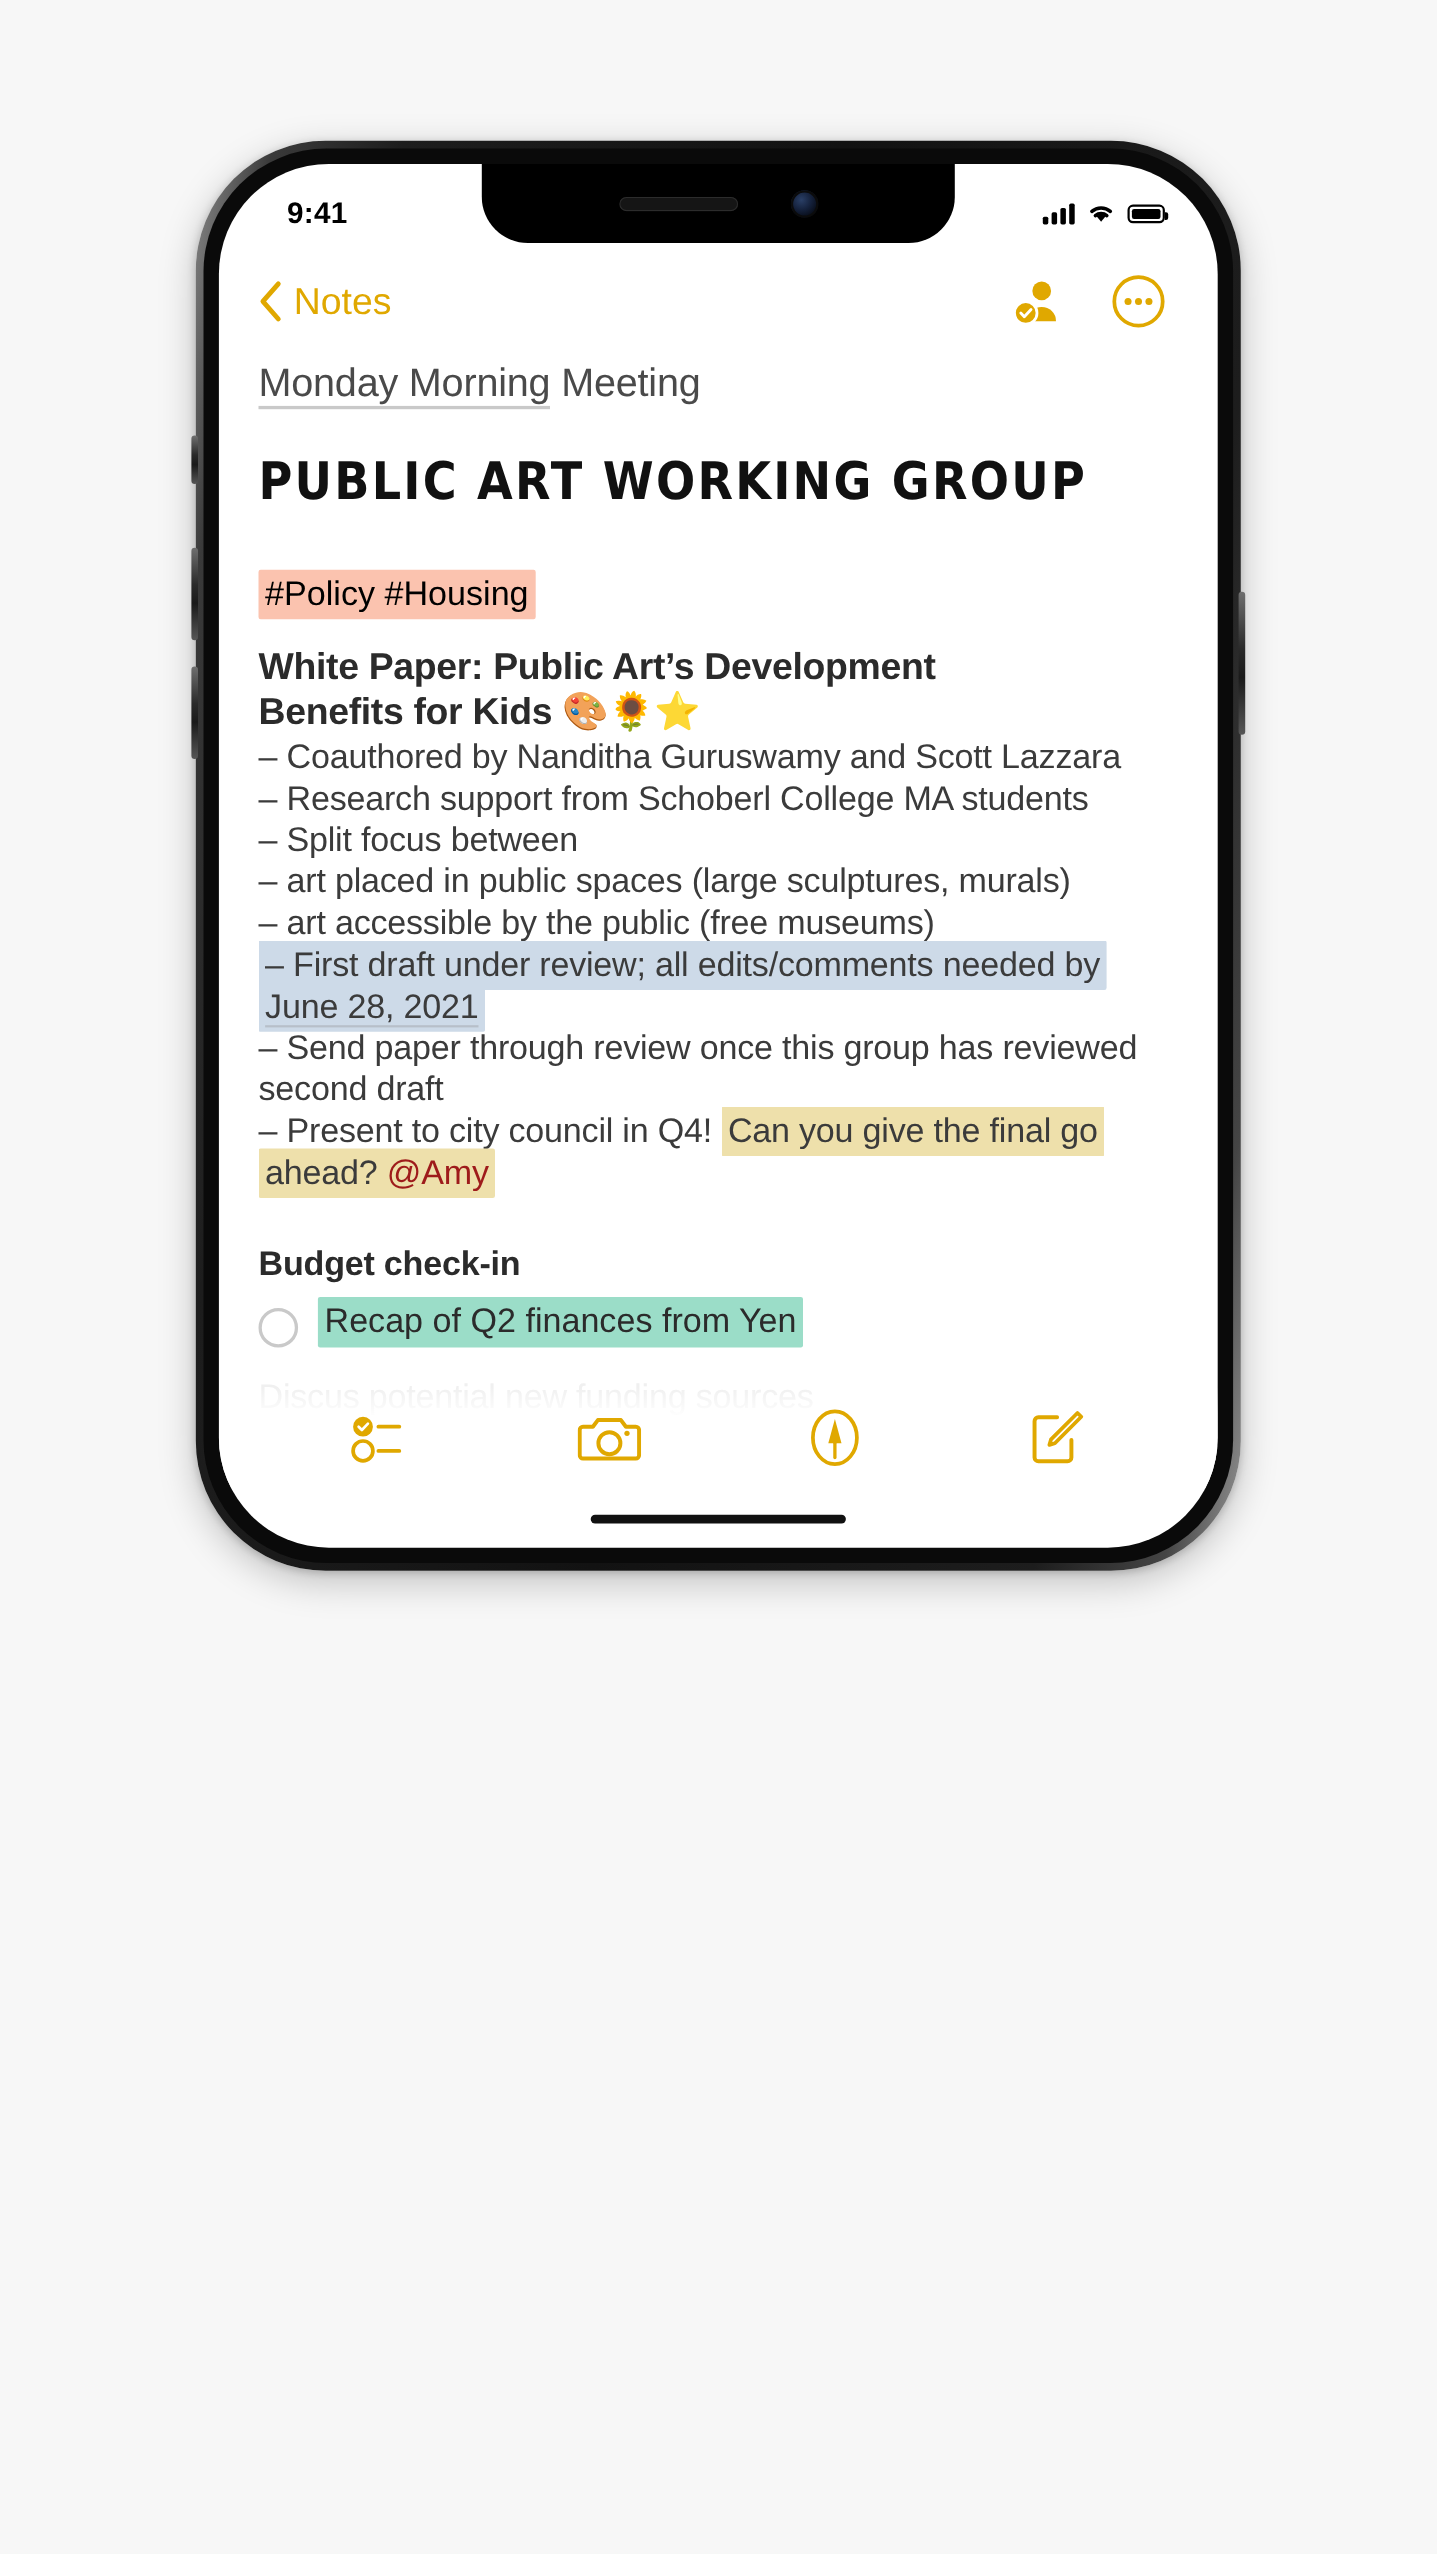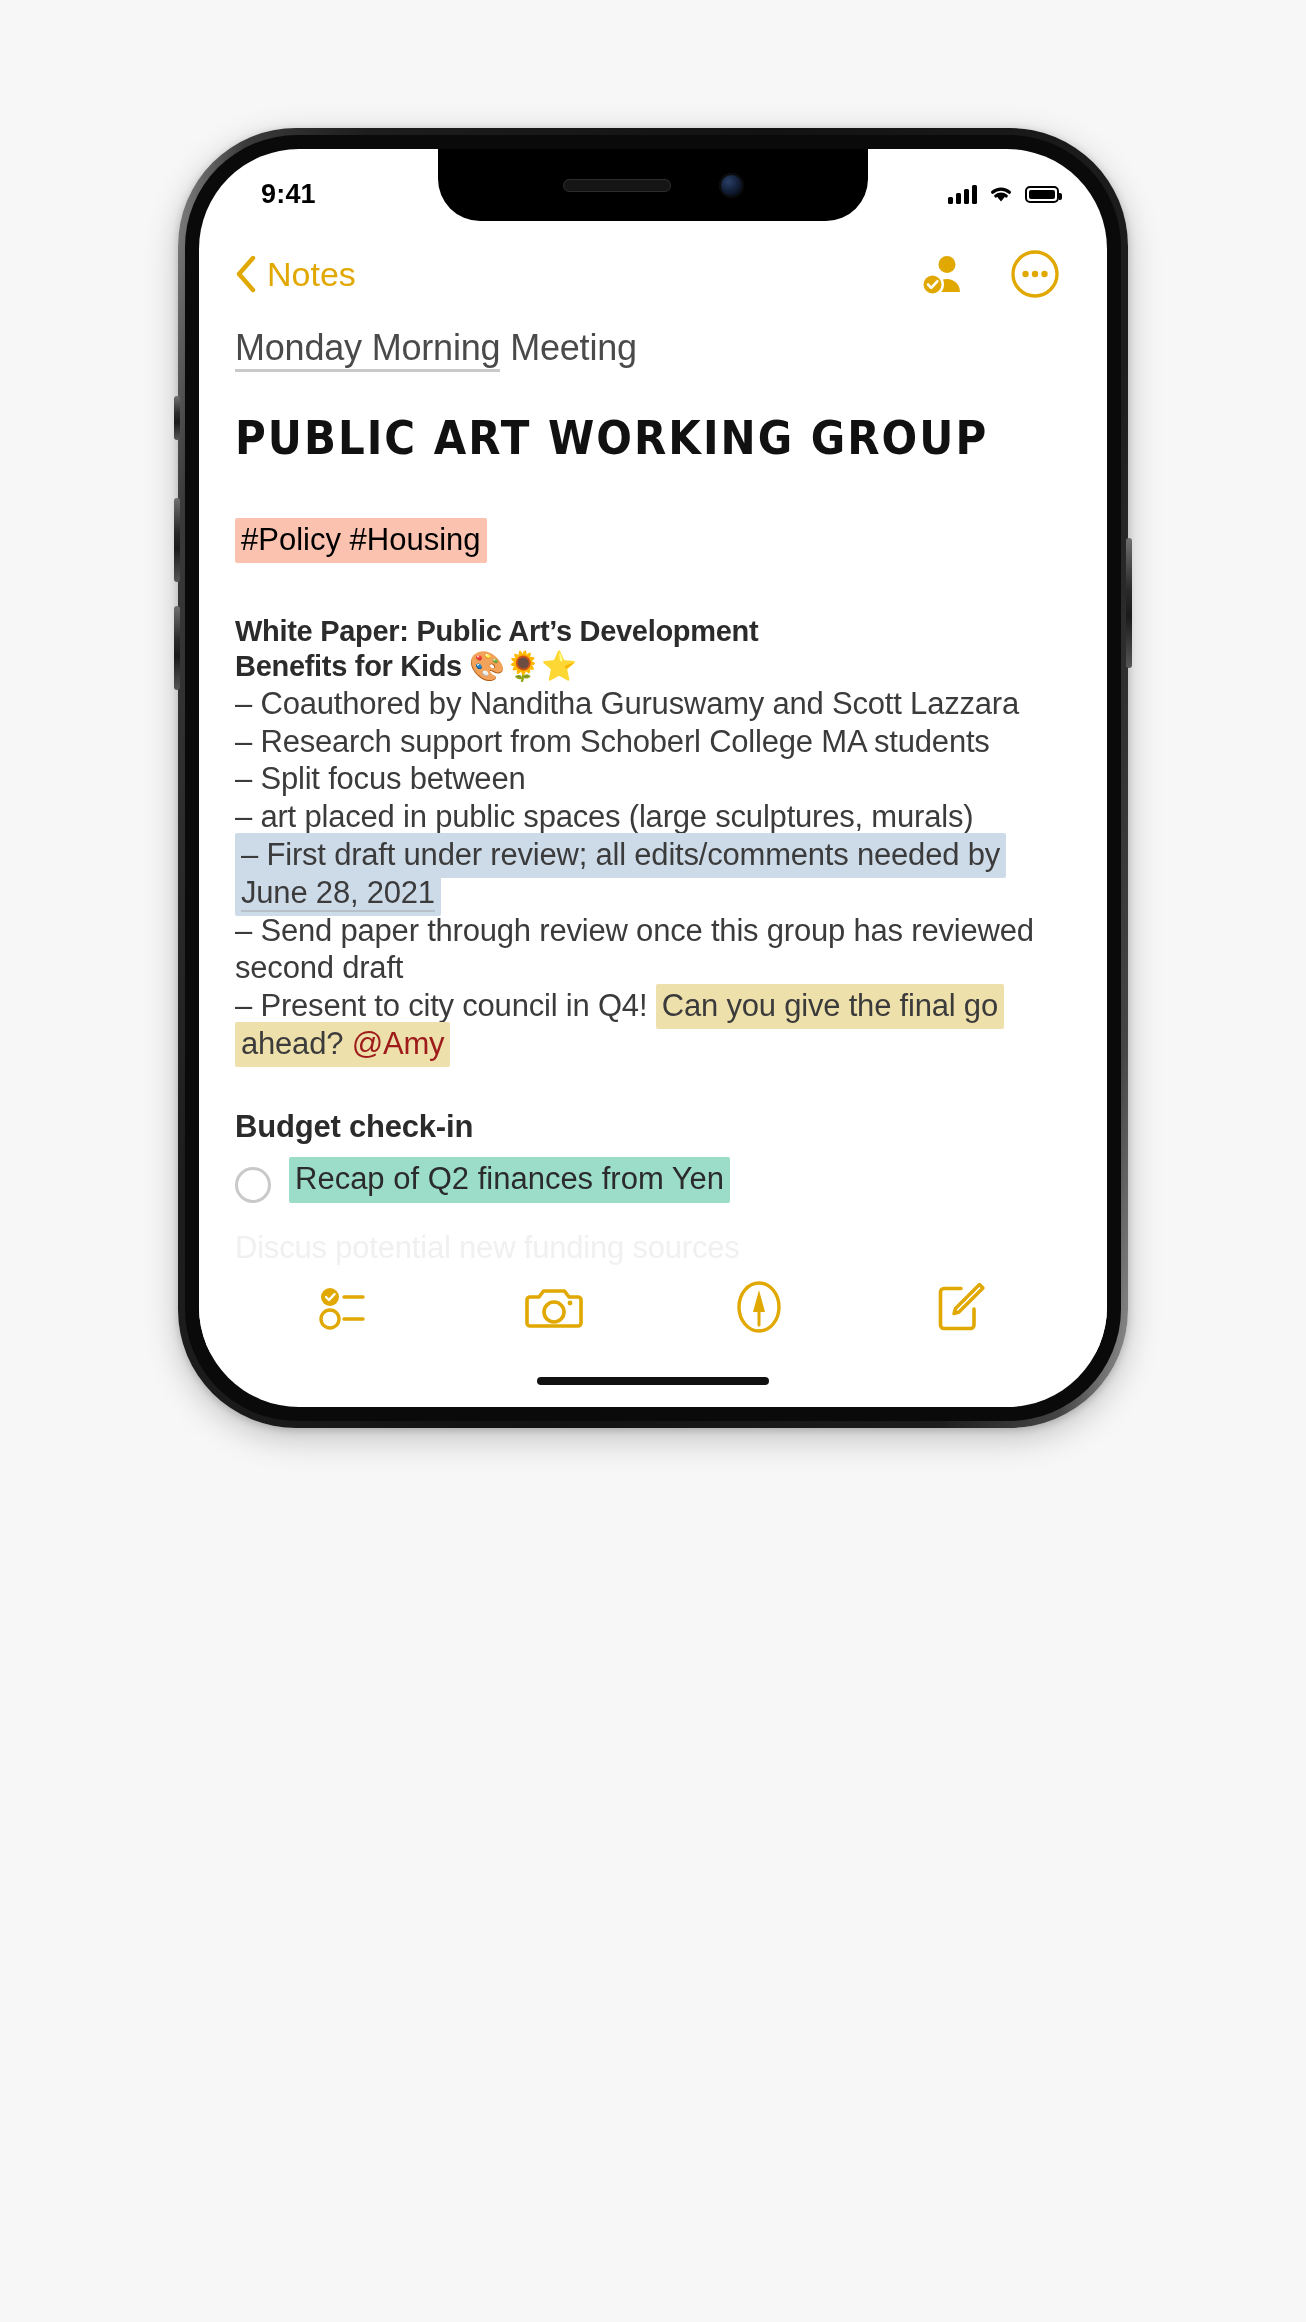--- a/index.html
+++ b/index.html
@@ -176,24 +176,24 @@
   .tags-line { margin-top: 60px; }
   .hl {
     padding: 4px 6px 6px;
     border-radius: 2px;
     box-decoration-break: clone;
     -webkit-box-decoration-break: clone;
   }
   .tags-line .hl { font-size: 31px; color: #000000; }
 
   .heading-bold {
-    font-size: 29px;
+    font-size: 34px;
     font-weight: 700;
     color: #2b2b2b;
-    margin-top: 56px;
+    margin-top: 28px;
     line-height: 1.22;
     letter-spacing: -.3px;
   }
   .emoji { font-family: "DejaVu Sans", sans-serif; }
 
   .para {
     font-size: 31px;
     color: #3b3b3b;
     line-height: 1.22;
     letter-spacing: -.2px;
@@ -322,20 +322,21 @@
 
           <div class="heading-bold">
             <span>White Paper: Public Art’s Development</span><br>
             <span>Benefits for Kids </span><span class="emoji">🎨🌻⭐</span>
           </div>
 
           <div class="para">– Coauthored by Nanditha Guruswamy and Scott Lazzara</div>
           <div class="para">– Research support from Schoberl College MA students</div>
           <div class="para">– Split focus between</div>
           <div class="para hang">– art placed in public spaces (large sculptures, murals)</div>
+          <div class="para hang">– art accessible by the public (free museums)</div>
 
           <div class="para">
             <span class="hl" style="background:#cddae8"><span>– First draft under review; all edits/comments needed by </span><span class="date-link">June 28, 2021</span></span>
           </div>
 
           <div class="para">– Send paper through review once this group has reviewed second draft</div>
 
           <div class="para">
             <span>– Present to city council in Q4! </span><span class="hl" style="background:#eee0ab"><span>Can you give the final go ahead? </span><span class="mention">@Amy</span></span>
           </div>

